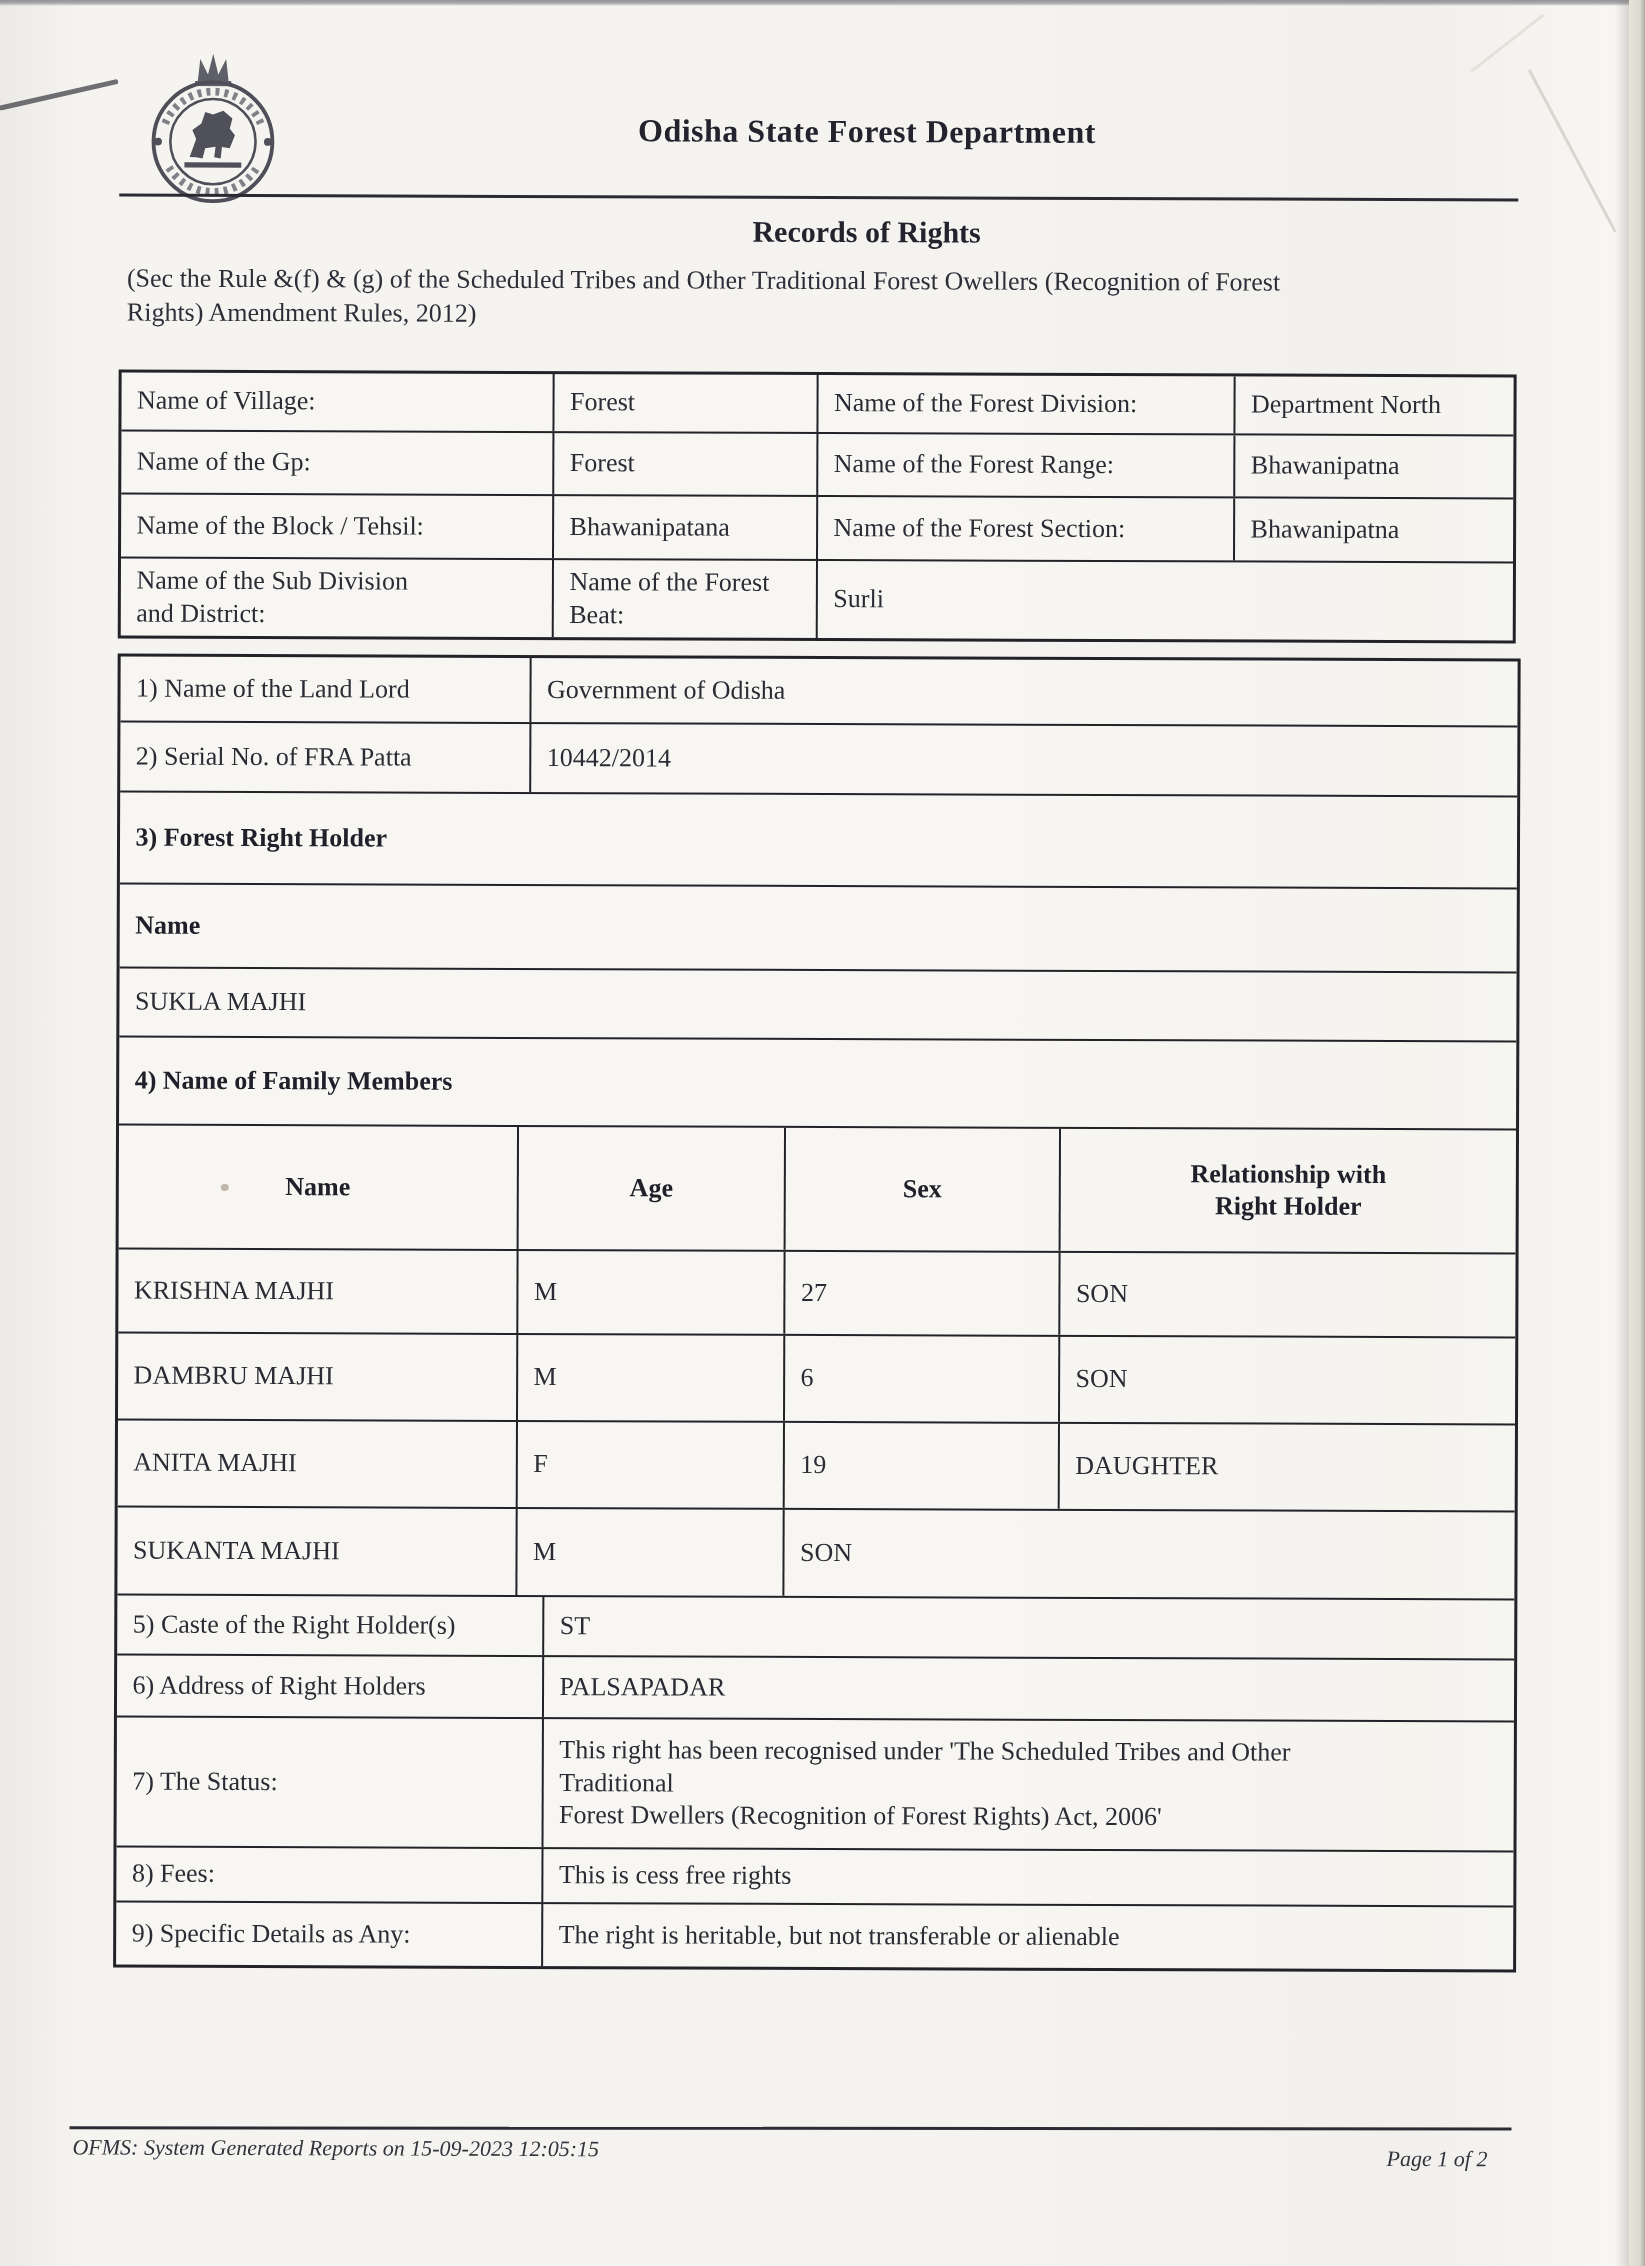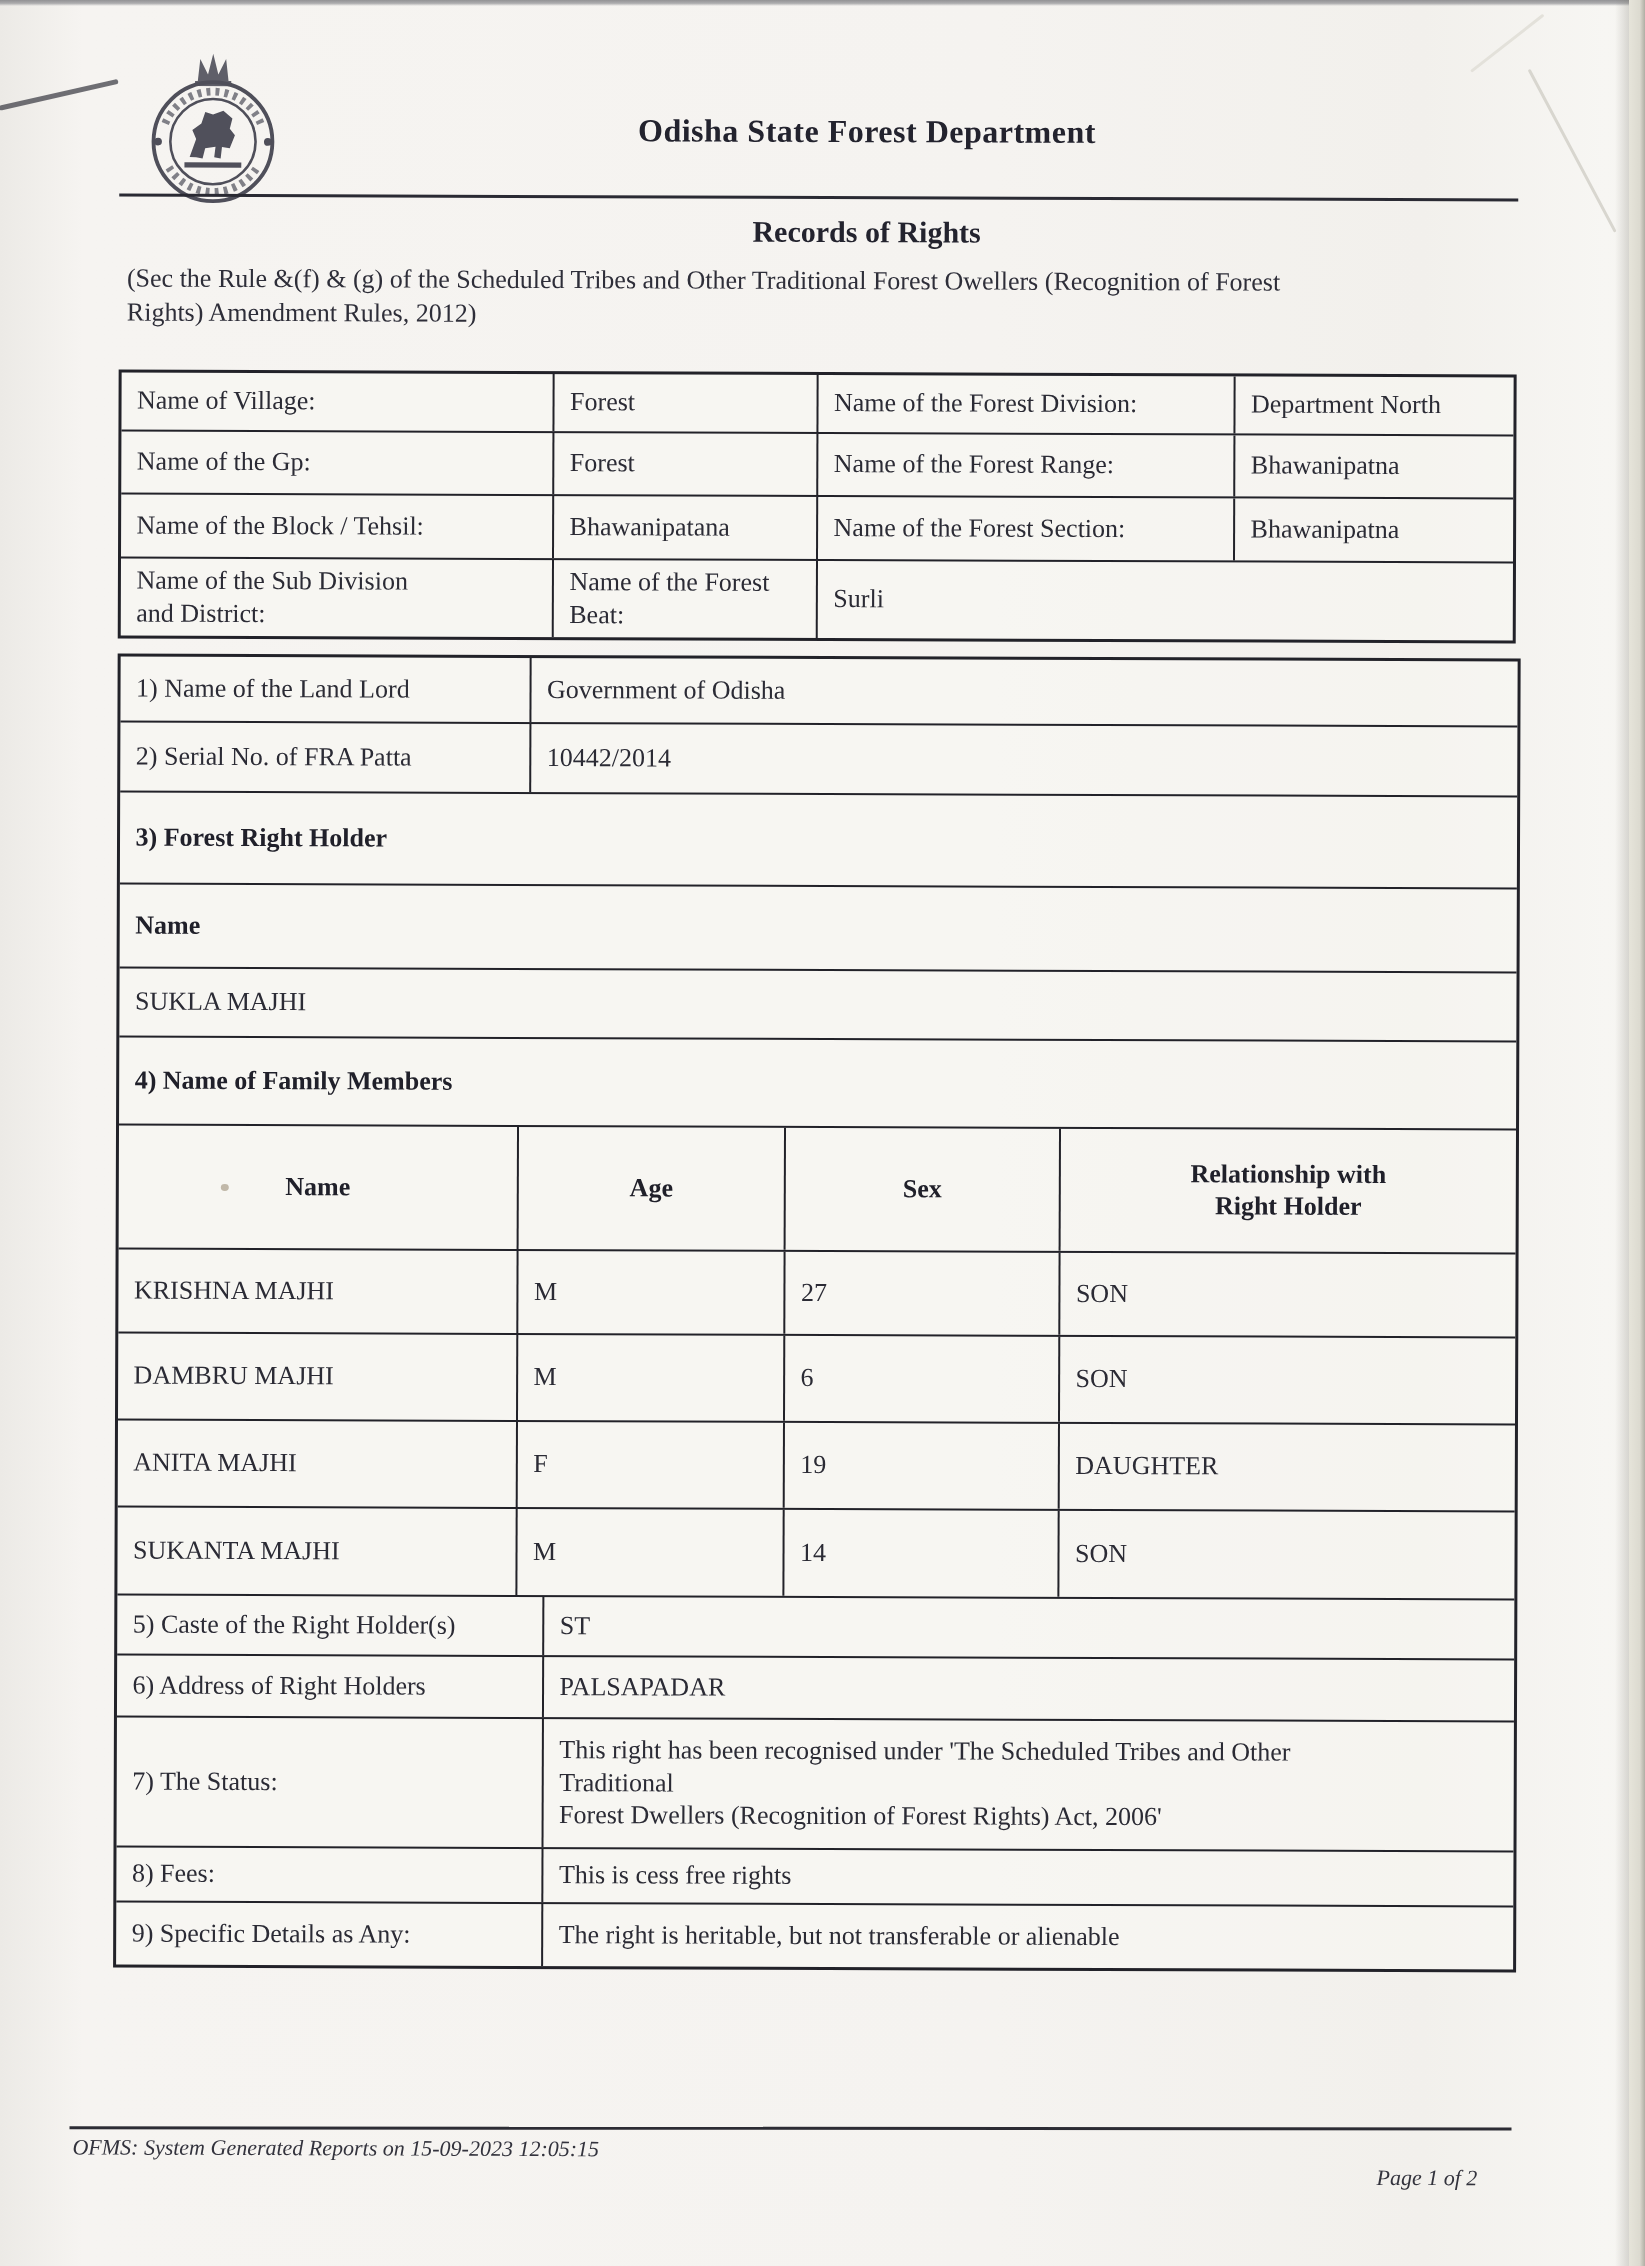--- a/index.html
+++ b/index.html
@@ -40,21 +40,21 @@
   .vt{left:116px;top:372px;width:1392px;}
   .vt .t-row{grid-template-columns:433px 264px 417px auto;}
   .rt{left:116px;top:656px;width:1397px;}
   .row-kv{grid-template-columns:411px auto;}
   .row-kv2{grid-template-columns:427px auto;}
   .row-full{grid-template-columns:auto;}
   .row-fam{grid-template-columns:400px 267px 275px auto;}
   .footer-rule{position:absolute;left:73px;top:2127px;width:1442px;height:2.9px;background:#2c2c34;transform:rotate(-.15deg);}
   .footer{position:absolute;left:76px;top:2137px;width:1438px;display:flex;justify-content:space-between;
     font-size:22px;font-style:italic;color:#33333d;}
-  .footer .pg{position:relative;top:26px;margin-right:33px;}
+  .footer .pg{position:relative;top:7px;margin-right:23px;}
 </style>
 </head>
 <body>
 
 <div class="page">
   <div class="top-edge"></div>
   <div class="right-shadow"></div>
   <div class="right-strip"></div>
   <div class="fold-line-a"></div>
   <div class="fold-line-b"></div>
@@ -160,21 +160,20 @@
       </div>
       <div class="t-row row-fam" style="height:85px">
         <div class="cell">ANITA MAJHI</div>
         <div class="cell">F</div>
         <div class="cell">19</div>
         <div class="cell last">DAUGHTER</div>
       </div>
       <div class="t-row row-fam" style="height:86px">
         <div class="cell">SUKANTA MAJHI</div>
         <div class="cell">M</div>
-        <div class="cell">14</div>
         <div class="cell last">SON</div>
       </div>
 
       <div class="t-row row-kv2" style="height:58px">
         <div class="cell">5) Caste of the Right Holder(s)</div>
         <div class="cell last">ST</div>
       </div>
       <div class="t-row row-kv2" style="height:60px">
         <div class="cell">6) Address of Right Holders</div>
         <div class="cell last">PALSAPADAR</div>

